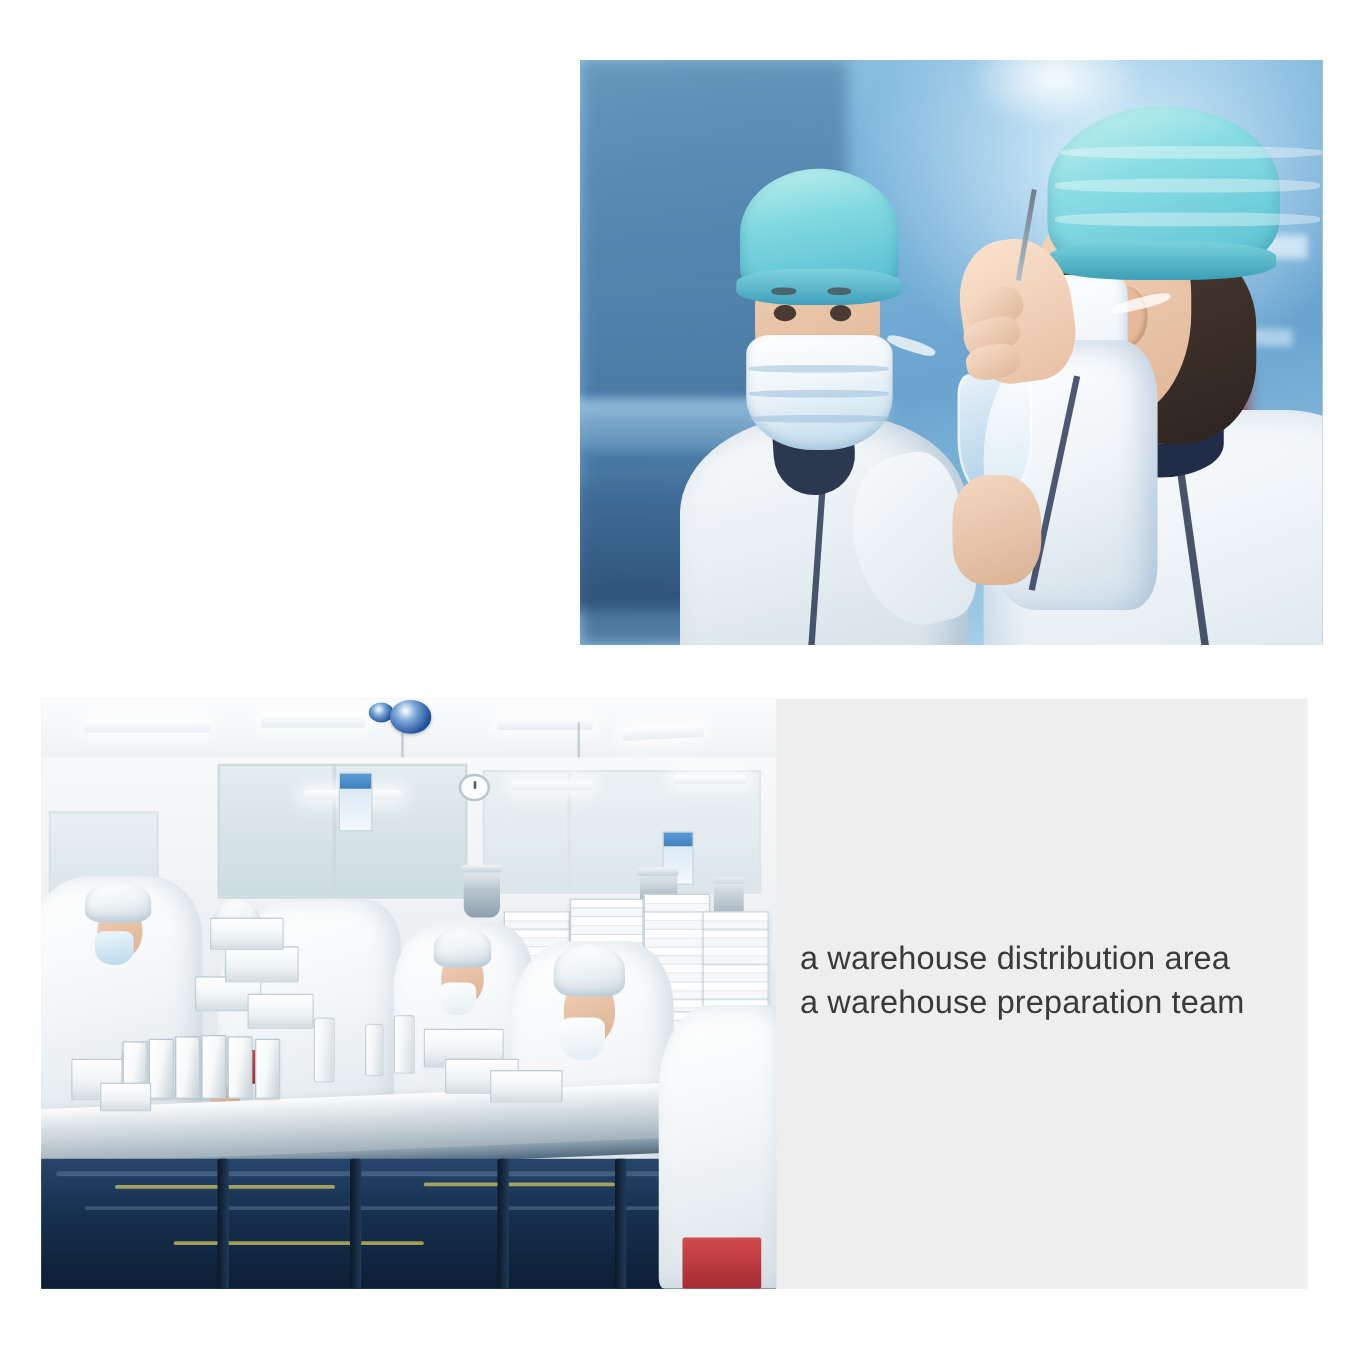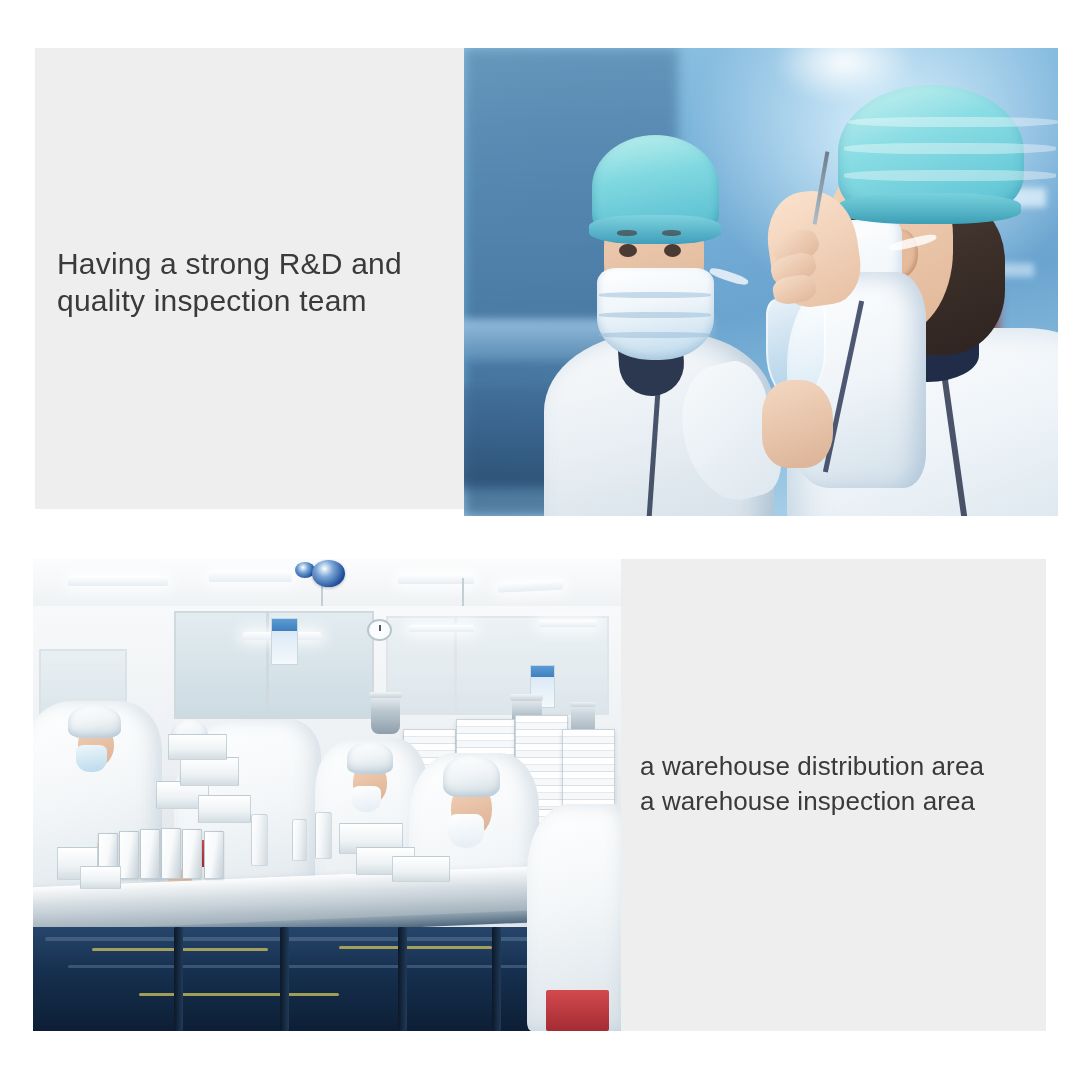--- a/index.html
+++ b/index.html
@@ -510,24 +510,20 @@
     border-radius:3px;
   }
 </style>
 </head>
 <body>
 
 <div class="page">
 
   <div class="row-top">
 
-    <div class="panel-text-left">
-      <div class="caption-top">Having a strong R&amp;D and
-quality inspection team</div>
-    </div>
 
     <div class="photo-top">
       <div class="scene" aria-hidden="true">
         <div class="lab-bg"></div>
         <div class="lab-wallpanel"></div>
         <div class="lab-glow"></div>
         <div class="lab-shelf"></div>
         <div class="lab-shelf2"></div>
         <div class="lab-counter"></div>
         <div class="lab-counter2"></div>
@@ -707,17 +703,17 @@
 
         <div class="pw" style="left:84%; top:52%; width:18%; height:48%;">
           <div class="pw-coat" style="border-radius:40% 18% 4% 4% / 30% 14% 4% 4%;"></div>
           <div class="pw-red" style="left:18%; top:82%; width:60%; height:18%; border-radius:2px;"></div>
         </div>
       </div>
     </div>
 
     <div class="panel-text-right">
       <div class="caption-bottom">a warehouse distribution area
-a warehouse inspection area</div>
+a warehouse preparation team</div>
     </div>
   </div>
 
 </div>
 
 </body></html>

